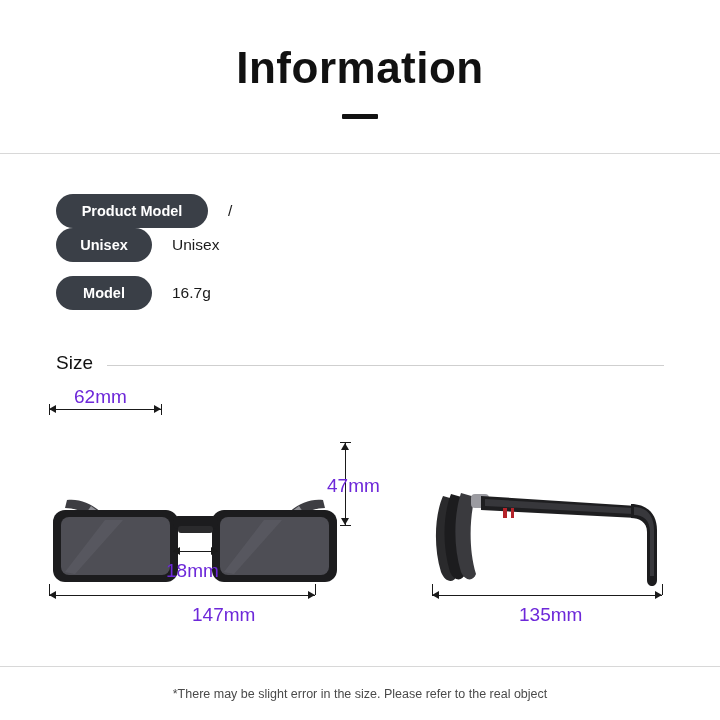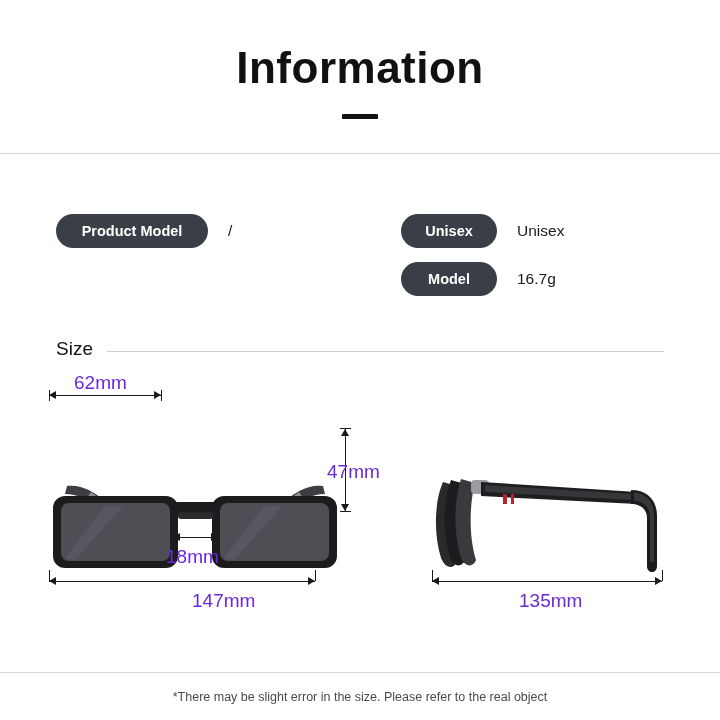--- a/index.html
+++ b/index.html
@@ -36,23 +36,24 @@
     border-radius: 1px;
   }
   .header-rule {
     margin-top: 34px;
     border-top: 1px solid #d8d8d8;
     width: 100%;
   }
 
   
   .specs {
-    margin-top: 60px;
+    margin-top: 40px;
     padding: 0 56px;
     display: flex;
+    flex-direction: column;
   }
   .spec-col {
     display: flex;
     flex-direction: column;
     gap: 14px;
   }
   .spec-col.left { width: 345px; }
   .spec-col.right { flex: 1; }
 
   .spec-row {
@@ -162,21 +163,21 @@
     border-right: 4px solid transparent;
     border-top: 7px solid #1a1a1a;
   }
 
   
   .footer {
     position: absolute;
     left: 0;
     right: 0;
     bottom: 0;
-    height: 48px;
+    height: 54px;
     border-top: 1px solid #d8d8d8;
     display: flex;
     align-items: center;
     justify-content: center;
   }
   .footer-note {
     font-size: 12.5px;
     color: #4a4a4a;
   }
 

